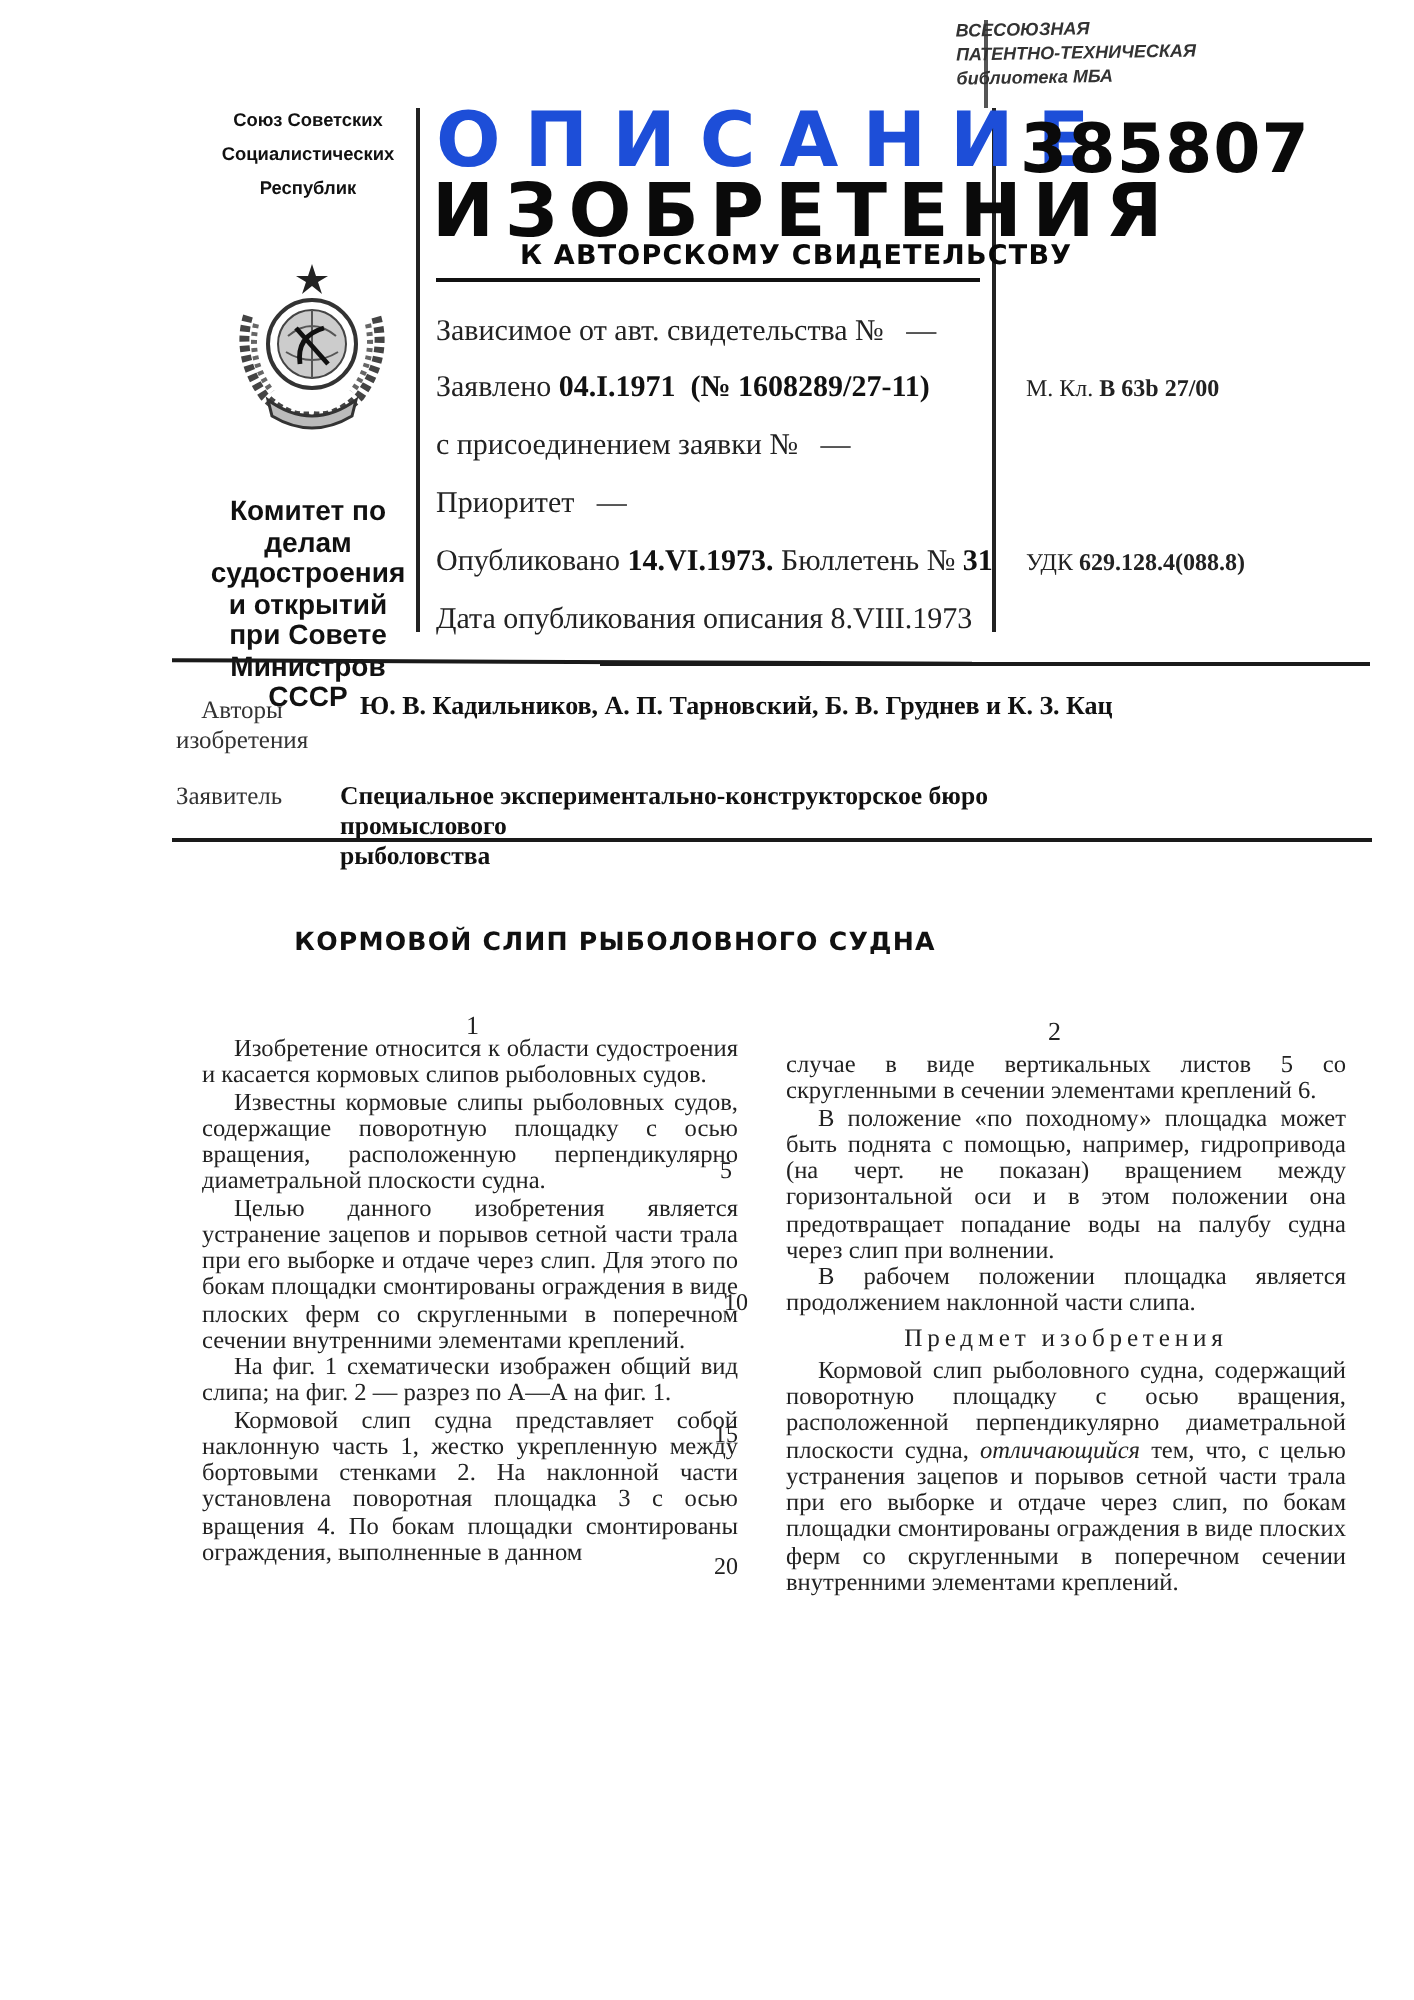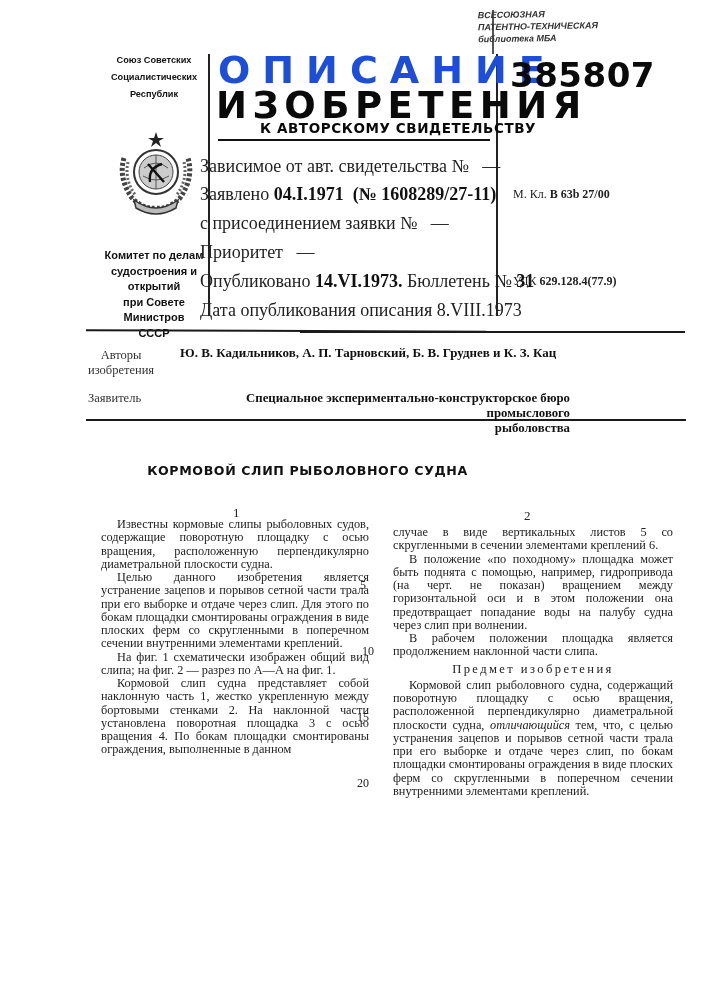--- a/index.html
+++ b/index.html
@@ -6,21 +6,21 @@
     html, body { width: 707px; height: 1000px; background: #ffffff; overflow: hidden; }
     body { position: relative; color: #1a1a1a; font-family: "Liberation Serif", serif; }
 
     .abs { position: absolute; }
 
     
     .left-org { left: 100px; top: 52px; width: 108px; text-align: center;
       font-family: "Liberation Sans", sans-serif; font-weight: bold; font-size: 9.2px; line-height: 17px; color: #111; }
     .emblem { left: 110px; top: 128px; width: 92px; height: 92px; }
     .left-committee { left: 100px; top: 248px; width: 108px; text-align: center;
-      font-family: "Liberation Sans", sans-serif; font-weight: bold; font-size: 11px; line-height: 15.5px; color: #111; }
+      font-family: "Liberation Sans", sans-serif; font-weight: bold; font-size: 14px; line-height: 15.5px; color: #111; }
 
     
     .vrule { background: #222; width: 2px; }
     .vrule-left { left: 208px; top: 54px; height: 262px; }
     .vrule-right { left: 496px; top: 54px; height: 262px; }
 
     
     .title1 { left: 218px; top: 50px; font-family: "DejaVu Sans", sans-serif; font-weight: bold;
       font-size: 38px; letter-spacing: 12px; line-height: 40px; color: #1d4ed8; white-space: nowrap; }
     .title2 { left: 216px; top: 86px; font-family: "DejaVu Sans", sans-serif; font-weight: bold;
@@ -30,31 +30,31 @@
     .title-rule { left: 218px; top: 139px; width: 272px; height: 2px; background: #111; }
 
     .patent-number { left: 510px; top: 55px; font-family: "DejaVu Sans", sans-serif; font-weight: bold;
       font-size: 34px; color: #0a0a0a; letter-spacing: 0.5px; }
 
     .stamp { left: 478px; top: 8px; width: 150px; font-family: "Liberation Sans", sans-serif; font-size: 9px;
       font-weight: bold; line-height: 12px; color: #333; font-style: italic; text-align: left; transform: rotate(-1deg); }
     .stamp-border { left: 492px; top: 10px; width: 2px; height: 44px; background: #555; }
 
     
-    .meta { left: 200px; font-size: 18px; line-height: 16px; color: #222; white-space: nowrap; }
+    .meta { left: 218px; font-size: 15px; line-height: 16px; color: #222; white-space: nowrap; }
     .meta b { font-weight: bold; color: #111; }
     .meta-r { left: 513px; font-size: 12px; color: #222; white-space: nowrap; }
 
     
     .hrule { height: 2px; background: #1a1a1a; }
 
     
     .label-sm { font-size: 12.5px; color: #333; line-height: 15px; }
     .authors { left: 180px; top: 345px; font-size: 13px; font-weight: bold; color: #111; white-space: nowrap; }
-    .applicant { left: 170px; top: 391px; width: 400px; text-align: right; font-size: 12.8px; font-weight: bold; color: #111; line-height: 15px; }
+    .applicant { left: 170px; top: 391px; width: 400px; text-align: left; font-size: 12.8px; font-weight: bold; color: #111; line-height: 15px; }
 
     .doc-title { left: 0; width: 615px; top: 463px; text-align: center; font-family: "DejaVu Sans", sans-serif;
       font-weight: bold; font-size: 12.6px; letter-spacing: 0.6px; color: #111; }
 
     .colnum { font-size: 13px; color: #222; }
 
     .col { font-size: 12.3px; line-height: 13.25px; color: #222; text-align: justify; }
     .col p { text-indent: 16px; }
     .col-left { left: 101px; top: 518px; width: 268px; }
     .col-right { left: 393px; top: 526px; width: 280px; }
@@ -135,21 +135,21 @@
   <span>Дата опубликования описания</span>
   <span>8.VIII.1973</span>
 </div>
 
 <div class="abs meta-r" style="top:187px">
   <span>М. Кл.</span>
   <b>В 63b 27/00</b>
 </div>
 <div class="abs meta-r" style="top:274px">
   <span>УДК</span>
-  <b>629.128.4(77.9)</b>
+  <b>629.128.4(088.8)</b>
 </div>
 
 <div class="abs hrule" style="left:86px; top:330px; width:400px; transform:rotate(0.25deg);"></div>
 <div class="abs hrule" style="left:300px; top:331px; width:385px;"></div>
 
 <div class="abs label-sm" style="left:88px; top:348px;text-align:center;">
   <div>Авторы</div>
   <div>изобретения</div>
 </div>
 <div class="abs authors">Ю. В. Кадильников, А. П. Тарновский, Б. В. Груднев и К. З. Кац</div>
@@ -166,20 +166,21 @@
 
 <div class="abs colnum" style="left:233px; top:505px;">1</div>
 <div class="abs colnum" style="left:524px; top:508px;">2</div>
 
 <div class="abs linenum" style="top:578px;">5</div>
 <div class="abs linenum" style="top:644px;text-align:right;">10</div>
 <div class="abs linenum" style="top:710px;">15</div>
 <div class="abs linenum" style="top:776px;">20</div>
 
 <div class="abs col col-left">
+  <p>Изобретение относится к области судостроения и касается кормовых слипов рыболовных судов.</p>
   <p>Известны кормовые слипы рыболовных судов, содержащие поворотную площадку с осью вращения, расположенную перпендикулярно диаметральной плоскости судна.</p>
   <p>Целью данного изобретения является устранение зацепов и порывов сетной части трала при его выборке и отдаче через слип. Для этого по бокам площадки смонтированы ограждения в виде плоских ферм со скругленными в поперечном сечении внутренними элементами креплений.</p>
   <p>На фиг. 1 схематически изображен общий вид слипа; на фиг. 2 — разрез по А—А на фиг. 1.</p>
   <p>Кормовой слип судна представляет собой наклонную часть 1, жестко укрепленную между бортовыми стенками 2. На наклонной части установлена поворотная площадка 3 с осью вращения 4. По бокам площадки смонтированы ограждения, выполненные в данном</p>
 </div>
 
 <div class="abs col col-right">
   <p style="text-indent:0">случае в виде вертикальных листов 5 со скругленными в сечении элементами креплений 6.</p>
   <p>В положение «по походному» площадка может быть поднята с помощью, например, гидропривода (на черт. не показан) вращением между горизонтальной оси и в этом положении она предотвращает попадание воды на палубу судна через слип при волнении.</p>
   <p>В рабочем положении площадка является продолжением наклонной части слипа.</p>

